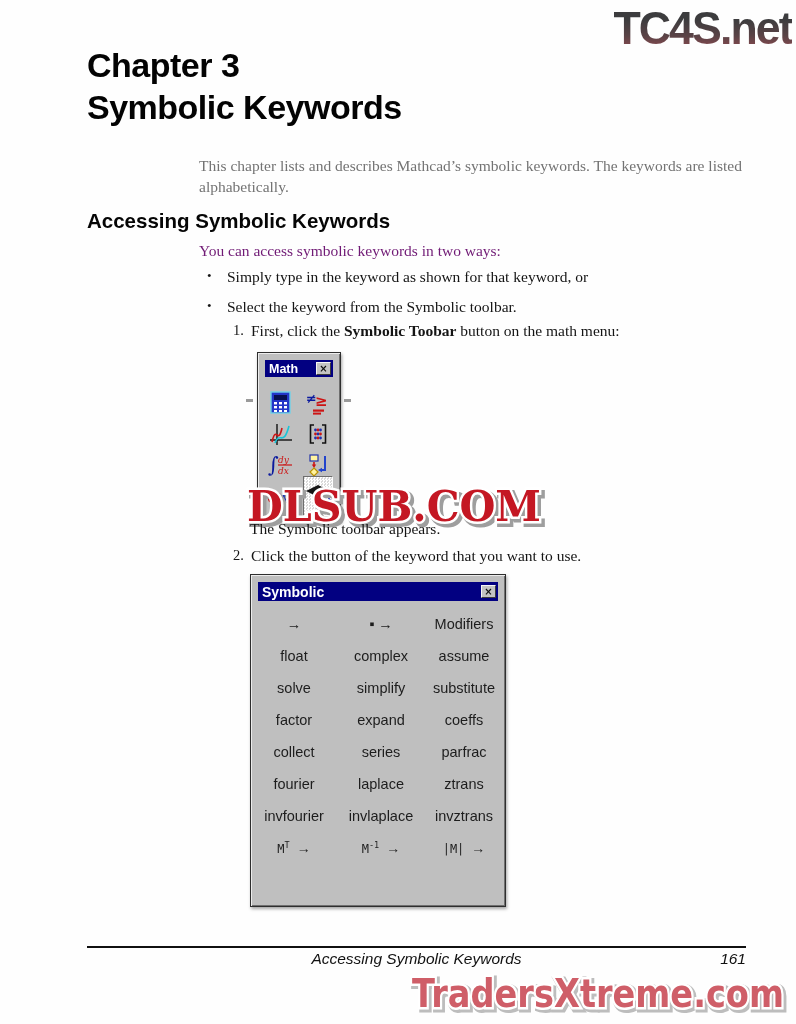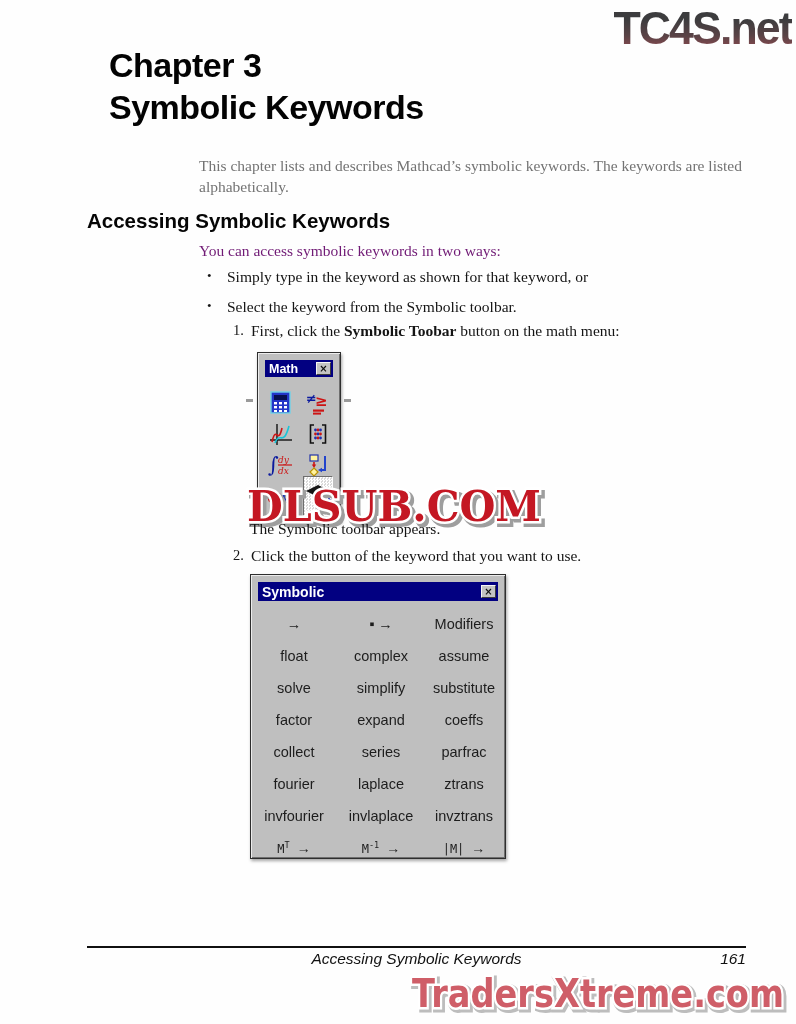--- a/index.html
+++ b/index.html
@@ -16,21 +16,21 @@
     background:linear-gradient(to bottom, #3c3c3e 35%, #5a4346 65%, #8c4a50 90%);
     -webkit-background-clip:text; background-clip:text; color:transparent;
   }
   .wm-mid { position:absolute; left:241px; top:479px; }
   .wm-bottom { position:absolute; left:404px; top:969px; }
 
   
   .chapter-title {
     position:absolute; left:87px; top:44px;
     font-family:"Liberation Sans", sans-serif; font-weight:bold;
-    font-size:34px; line-height:42px; color:#030303; letter-spacing:-.5px;margin-left:22px;
+    font-size:34px; line-height:42px; color:#030303; letter-spacing:-.5px;
   }
   .intro { position:absolute; left:199px; top:155px; width:552px;
     font-size:15.5px; line-height:21px; color:#737373; }
   .sec-heading {
     position:absolute; left:87px; top:209px;
     font-family:"Liberation Sans", sans-serif; font-weight:bold;
     font-size:20.5px; color:#050505;
   }
   .lead { position:absolute; left:199px; top:242px; font-size:15.5px; color:#701a75; }
   .bullets { position:absolute; left:207px; top:268px; list-style:none; }
@@ -76,21 +76,21 @@
     width:30px; height:40px; margin-top:1px;
     border-top:1px solid #6e6e6e; border-left:1px solid #6e6e6e;
     border-right:1px solid #fdfdfd; border-bottom:1px solid #fdfdfd;
     background-image:conic-gradient(#fff 25%, #d9d9d9 0 50%, #fff 0 75%, #d9d9d9 0);
     background-size:3px 3px;
     display:flex; align-items:flex-start; justify-content:center; padding-top:6px;
   }
   .handle { position:absolute; width:7px; height:3px; background:#9a9a9a; }
 
   
-  .sym-win { left:250px; top:574px; width:256px; height:285px; }
+  .sym-win { left:250px; top:574px; width:256px; height:333px; }
   .sym-win .titlebar { font-size:14px; }
   .sym-grid {
     margin-top:3px;
     display:grid; grid-template-columns:86px 88px 78px; grid-auto-rows:32px;
     align-items:center; justify-items:center;
     font-family:"Liberation Sans", sans-serif; font-size:14.5px; color:#1d1d1d;
   }
   .sym-cell { cursor:default; white-space:nowrap; }
   .mx { font-family:"DejaVu Sans Mono", monospace; font-size:12px; }
   .mx sup { font-size:8.5px; }

